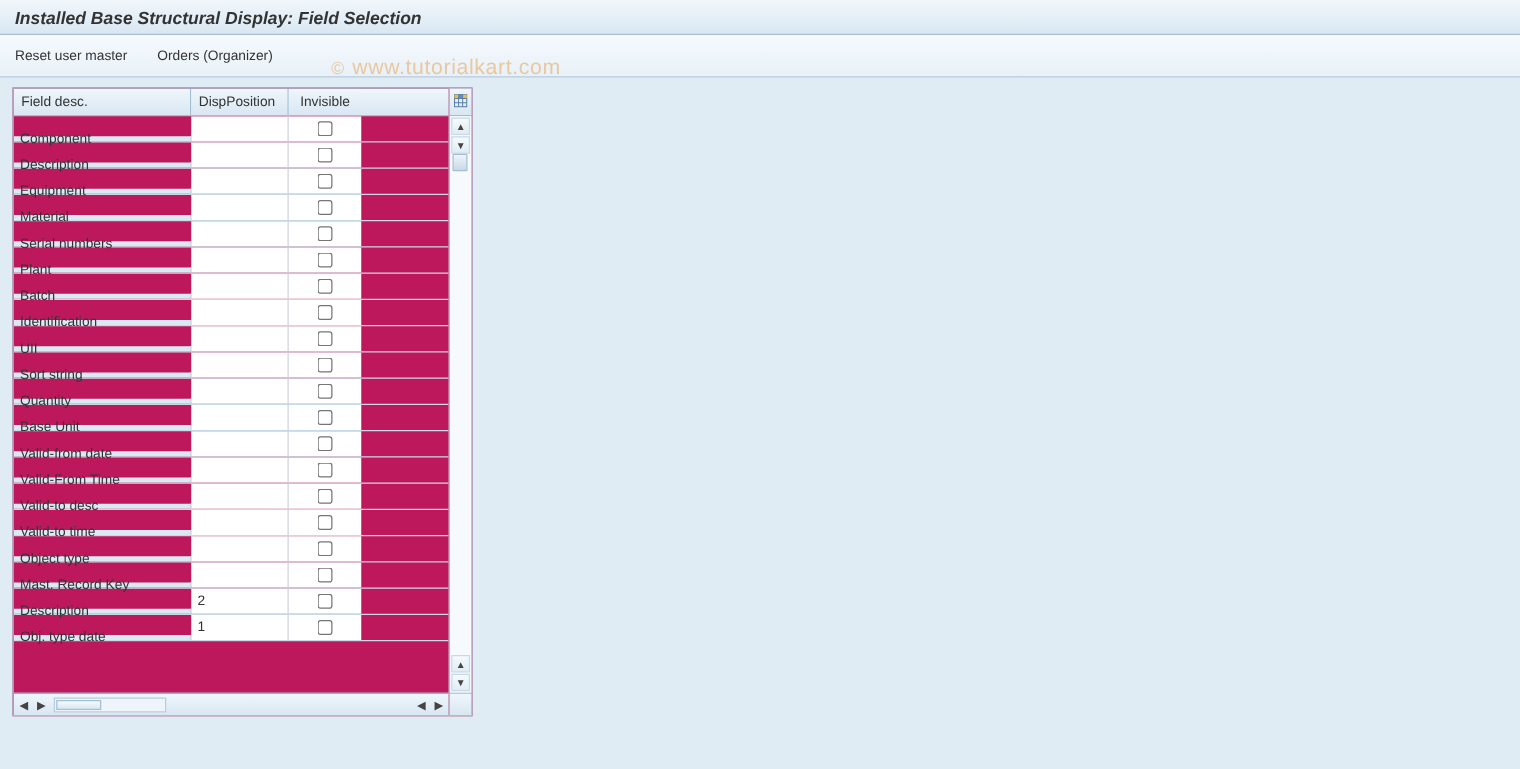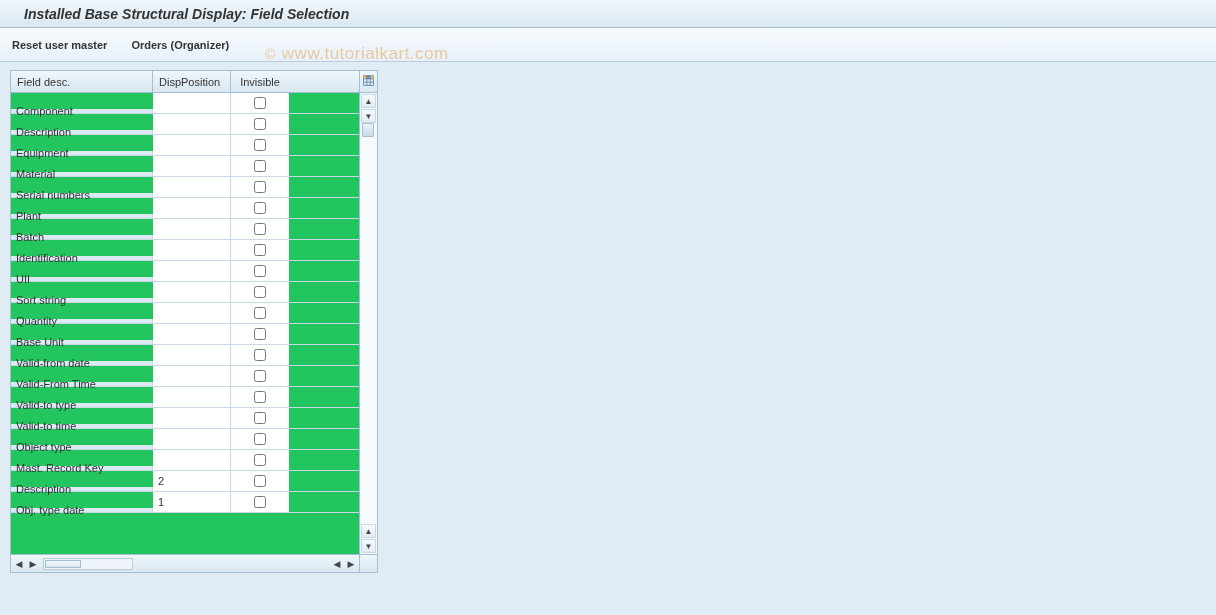--- a/index.html
+++ b/index.html
@@ -12,21 +12,21 @@
       font-size: 11px;
       background: #e0ecf4;
       width: 1216px;
       height: 615px;
       overflow: hidden;
       position: relative;
     }
     .title-bar {
       background: linear-gradient(to bottom, #f2f7fb 0%, #d9e7f2 100%);
       border-bottom: 1px solid #a4bed4;
-      padding: 6px 24px;
+      padding: 6px 12px;
       height: 28px;
     }
     .title-text {
       font-weight: bold;
       font-style: italic;
       font-size: 14px;
       color: #333;
     }
     .toolbar {
       background: linear-gradient(to bottom, #f6fafd 0%, #e8f1f8 100%);
@@ -35,21 +35,20 @@
       height: 34px;
       display: flex;
       gap: 24px;
       align-items: center;
     }
     .toolbar-btn {
       color: #333;
       font-size: 11px;
       cursor: pointer;
       user-select: none;
-      font-weight: bold;
     }
     .watermark {
       position: absolute;
       top: 44px;
       left: 265px;
       color: rgba(232, 157, 72, 0.5);
       font-family: Liberation Sans, sans-serif;
       font-size: 17px;
       pointer-events: none;
       z-index: 100;
@@ -61,21 +60,21 @@
     }
     .content-area {
       padding: 8px 10px;
       height: calc(100% - 62px);
     }
     .grid-wrapper {
       display: flex;
       width: 368px;
       height: 503px;
       border: 1px solid #a4bed4;
-      background: #22c55e;
+      background: #be185d;
       position: relative;
     }
     .grid-main {
       flex: 1;
       display: flex;
       flex-direction: column;
       overflow: hidden;
     }
     .grid-header {
       display: flex;
@@ -378,21 +377,21 @@
           <div class="grid-row">
             <div class="grid-cell desc">Valid-From Time</div>
             <div class="grid-cell pos">
               <input type="text" class="pos-input" style="">
             </div>
             <div class="grid-cell inv">
               <input type="checkbox" style="">
             </div>
           </div>
           <div class="grid-row">
-            <div class="grid-cell desc">Valid-to type</div>
+            <div class="grid-cell desc">Valid-to desc</div>
             <div class="grid-cell pos">
               <input type="text" class="pos-input" style="">
             </div>
             <div class="grid-cell inv">
               <input type="checkbox" style="">
             </div>
           </div>
           <div class="grid-row">
             <div class="grid-cell desc">Valid-to time</div>
             <div class="grid-cell pos">

